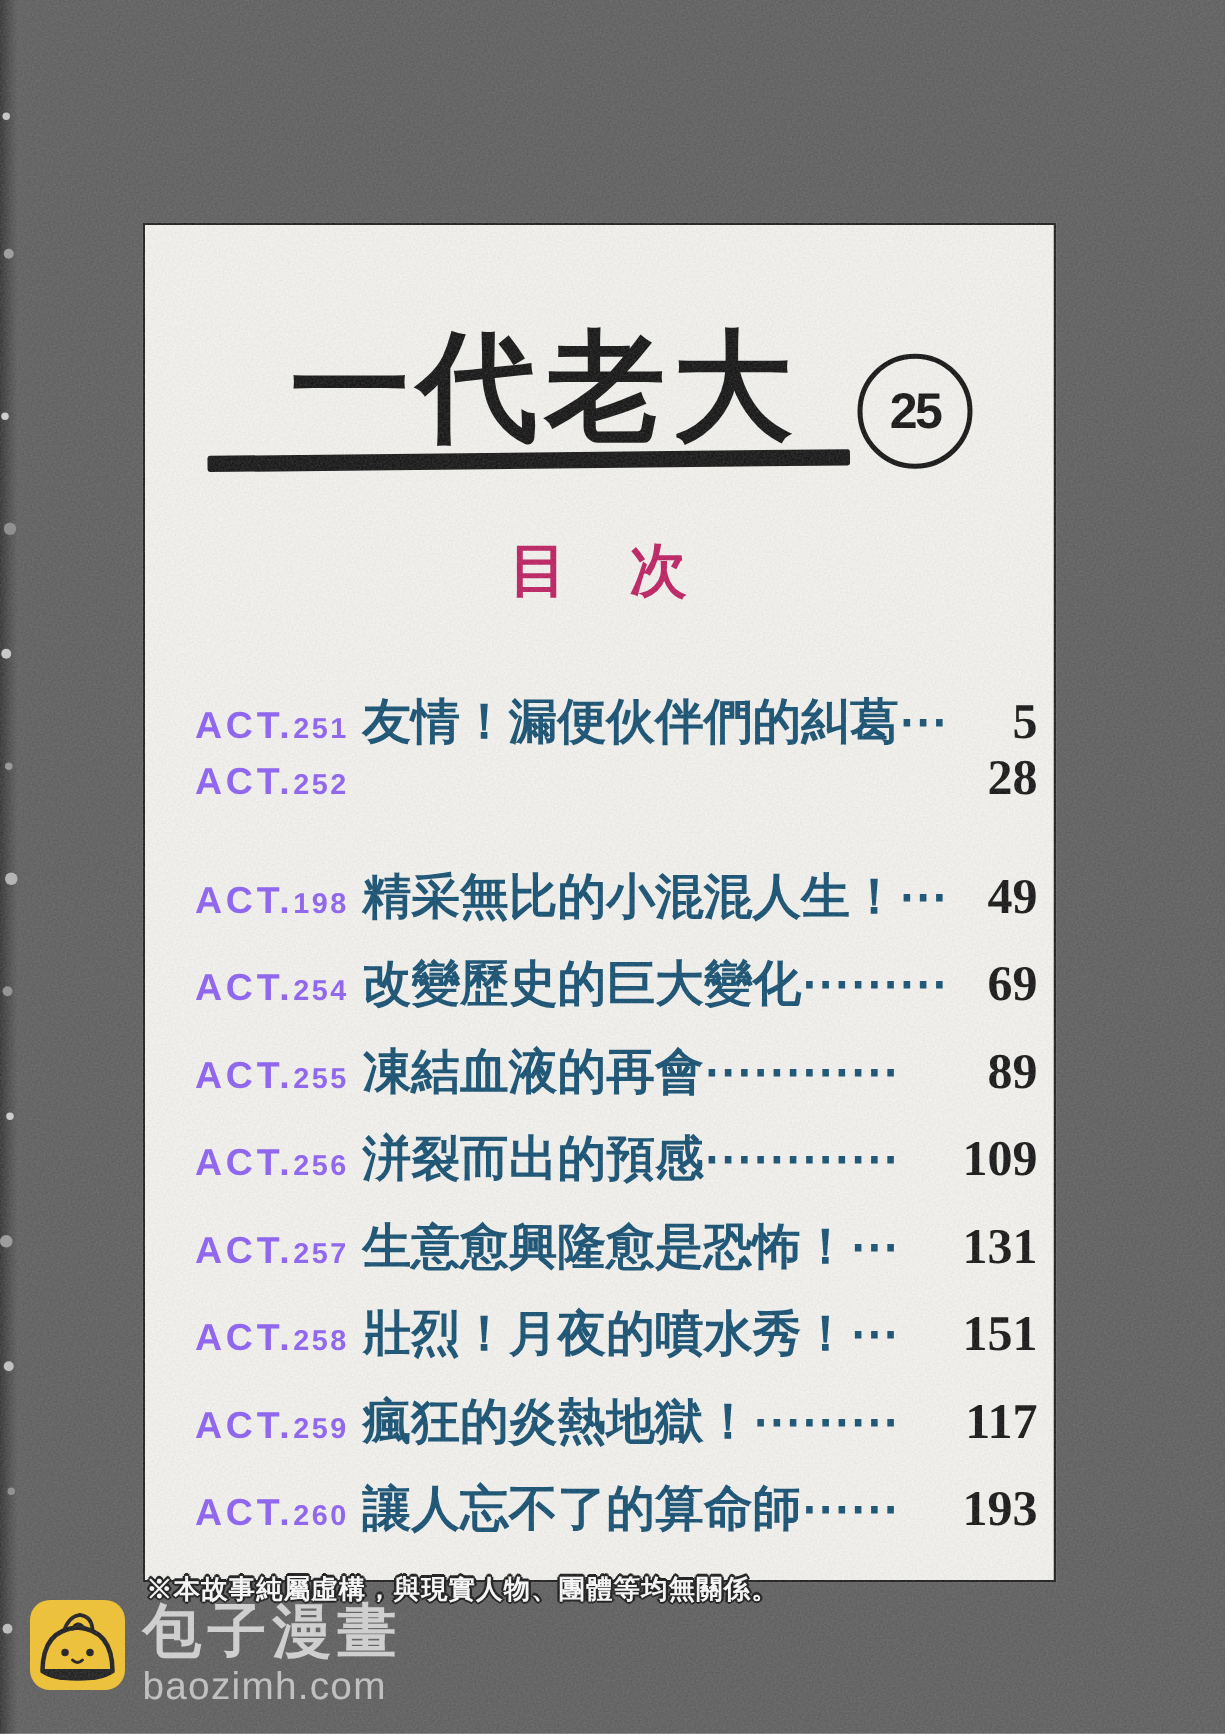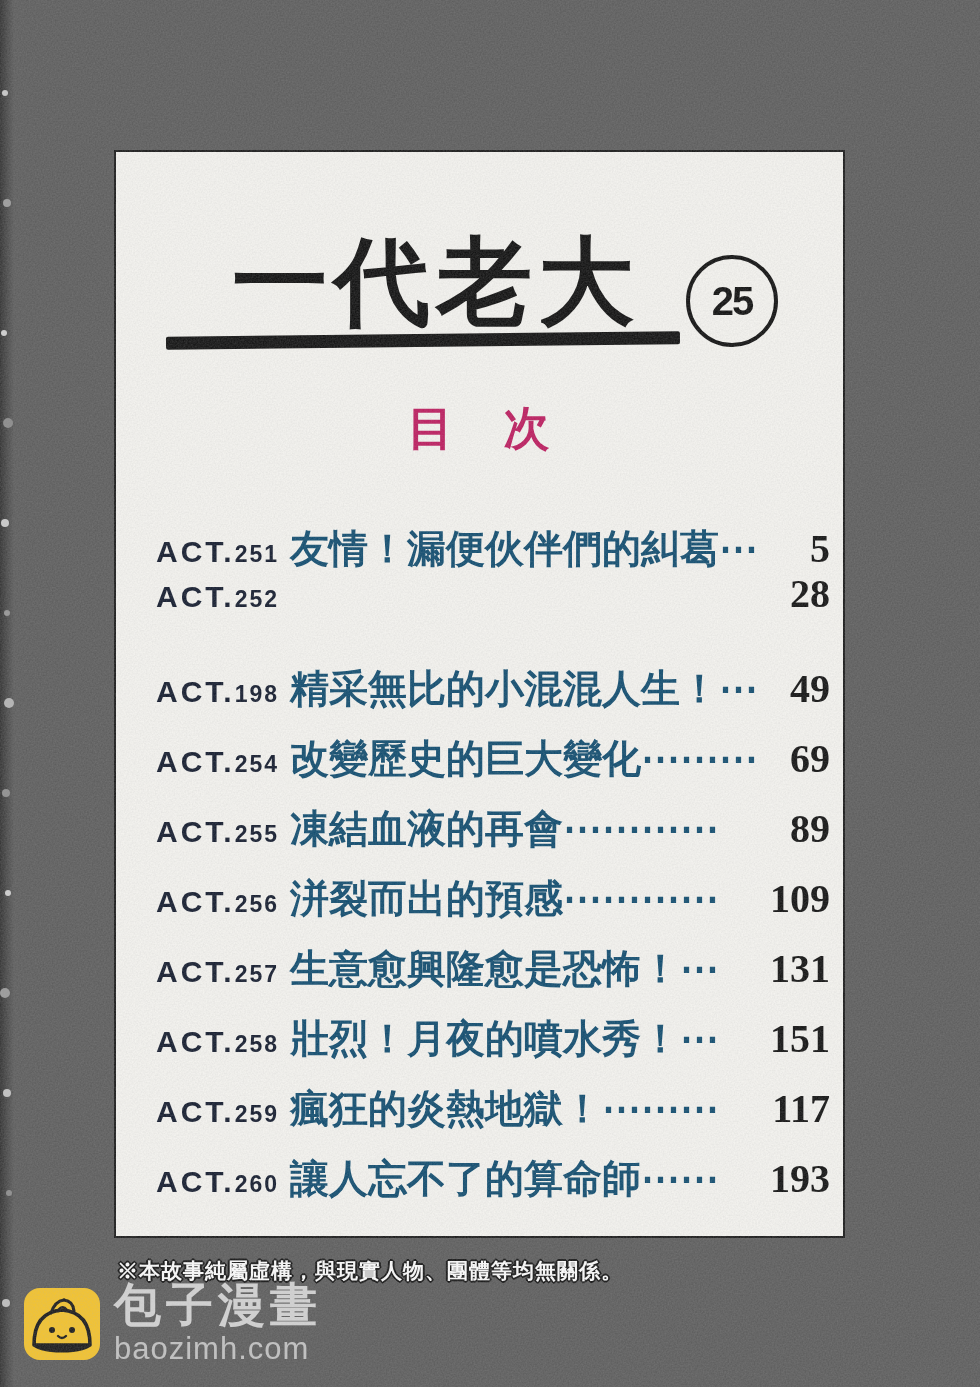--- a/index.html
+++ b/index.html
@@ -17,21 +17,21 @@
   .spine-blobs{
     position:absolute;left:2px;top:90px;width:6px;height:6px;border-radius:50%;background:#c9c9c9;
     box-shadow:
       2px 110px 0 1px #9c9c9c, -1px 240px 0 #d2d2d2, 3px 330px 0 2px #8a8a8a,
       0 430px 0 1px #cccccc, 2px 520px 0 #969696, 4px 610px 0 2px #b5b5b5,
       1px 700px 0 1px #8f8f8f, 3px 800px 0 #d0d0d0, 0 900px 0 2px #9a9a9a,
       2px 1000px 0 1px #c4c4c4, 4px 1100px 0 #8d8d8d, 1px 1210px 0 1px #bfbfbf;
   }
   
   .paper{
-    position:absolute;left:114px;top:150px;width:731px;height:1088px;
+    position:absolute;left:114px;top:178px;width:731px;height:1088px;
     background:#f7f6f2;border:2px solid #161616;box-sizing:border-box;
   }
   .series-title{
     position:absolute;left:116px;top:82px;
     font-size:96px;font-weight:bold;line-height:1;letter-spacing:6px;color:#0b0b0b;
     font-family:"Liberation Sans",sans-serif;white-space:nowrap;
   }
   .title-underline{
     position:absolute;left:50px;top:182px;width:514px;height:13px;background:#0d0d0d;
     transform:rotate(-0.6deg);border-radius:2px;
@@ -41,39 +41,39 @@
     border:4px solid #0b0b0b;border-radius:50%;box-sizing:border-box;background:#f7f6f2;
     display:flex;align-items:center;justify-content:center;
   }
   .vol-badge span{font-size:40px;font-weight:bold;color:#0b0b0b;letter-spacing:-2px;}
   .toc-heading{
     position:absolute;left:0;top:246px;width:100%;text-align:center;
     font-size:46px;font-weight:bold;color:#be185d;letter-spacing:2px;white-space:pre;
   }
   .chapter-list{position:absolute;left:40px;top:336px;width:674px;}
   .row{display:flex;align-items:baseline;height:70px;padding-top:12px;box-sizing:border-box;}
-  .act{width:134px;flex:none;font-family:"Liberation Sans",sans-serif;font-weight:bold;color:#0f172a;white-space:nowrap;}
+  .act{width:134px;flex:none;font-family:"Liberation Sans",sans-serif;font-weight:bold;color:#8b5cf6;white-space:nowrap;}
   .act-word{font-size:30px;letter-spacing:3px;}
   .act-no{font-size:23px;letter-spacing:2px;}
   .chap-title{
     flex:none;font-family:"Liberation Serif","DejaVu Serif",serif;font-weight:bold;
     font-size:39px;color:#0c4a6e;white-space:nowrap;margin-top:22px;
   }
   .chap-page{
     margin-left:auto;font-family:"Liberation Serif","DejaVu Serif",serif;font-weight:bold;
     font-size:40px;color:#0d0d0d;text-align:right;padding-left:8px;
   }
   .disclaimer{
     position:absolute;left:117px;top:1257px;
     font-size:21px;font-weight:bold;color:#ffffff;letter-spacing:1px;white-space:nowrap;
     text-shadow:-2px 0 0 #121212,2px 0 0 #121212,0 -2px 0 #121212,0 2px 0 #121212,
       -1px -1px 0 #121212,1px -1px 0 #121212,-1px 1px 0 #121212,1px 1px 0 #121212;
     text-align:center;
   }
-  .watermark{position:absolute;left:24px;top:1280px;display:flex;align-items:center;}
+  .watermark{position:absolute;left:24px;top:1280px;display:flex;align-items:flex-start;}
   .wm-icon{width:76px;height:72px;margin-right:14px;flex:none;}
   .wm-name{font-size:47px;font-weight:bold;color:rgba(242,242,242,.8);letter-spacing:5px;line-height:1.05;}
   .wm-url{font-size:31px;color:rgba(236,236,236,.72);letter-spacing:1px;margin-top:2px;}
   .grain{position:absolute;inset:0;pointer-events:none;}
 </style>
 </head>
 <body>
 
 <div class="canvas">
 

